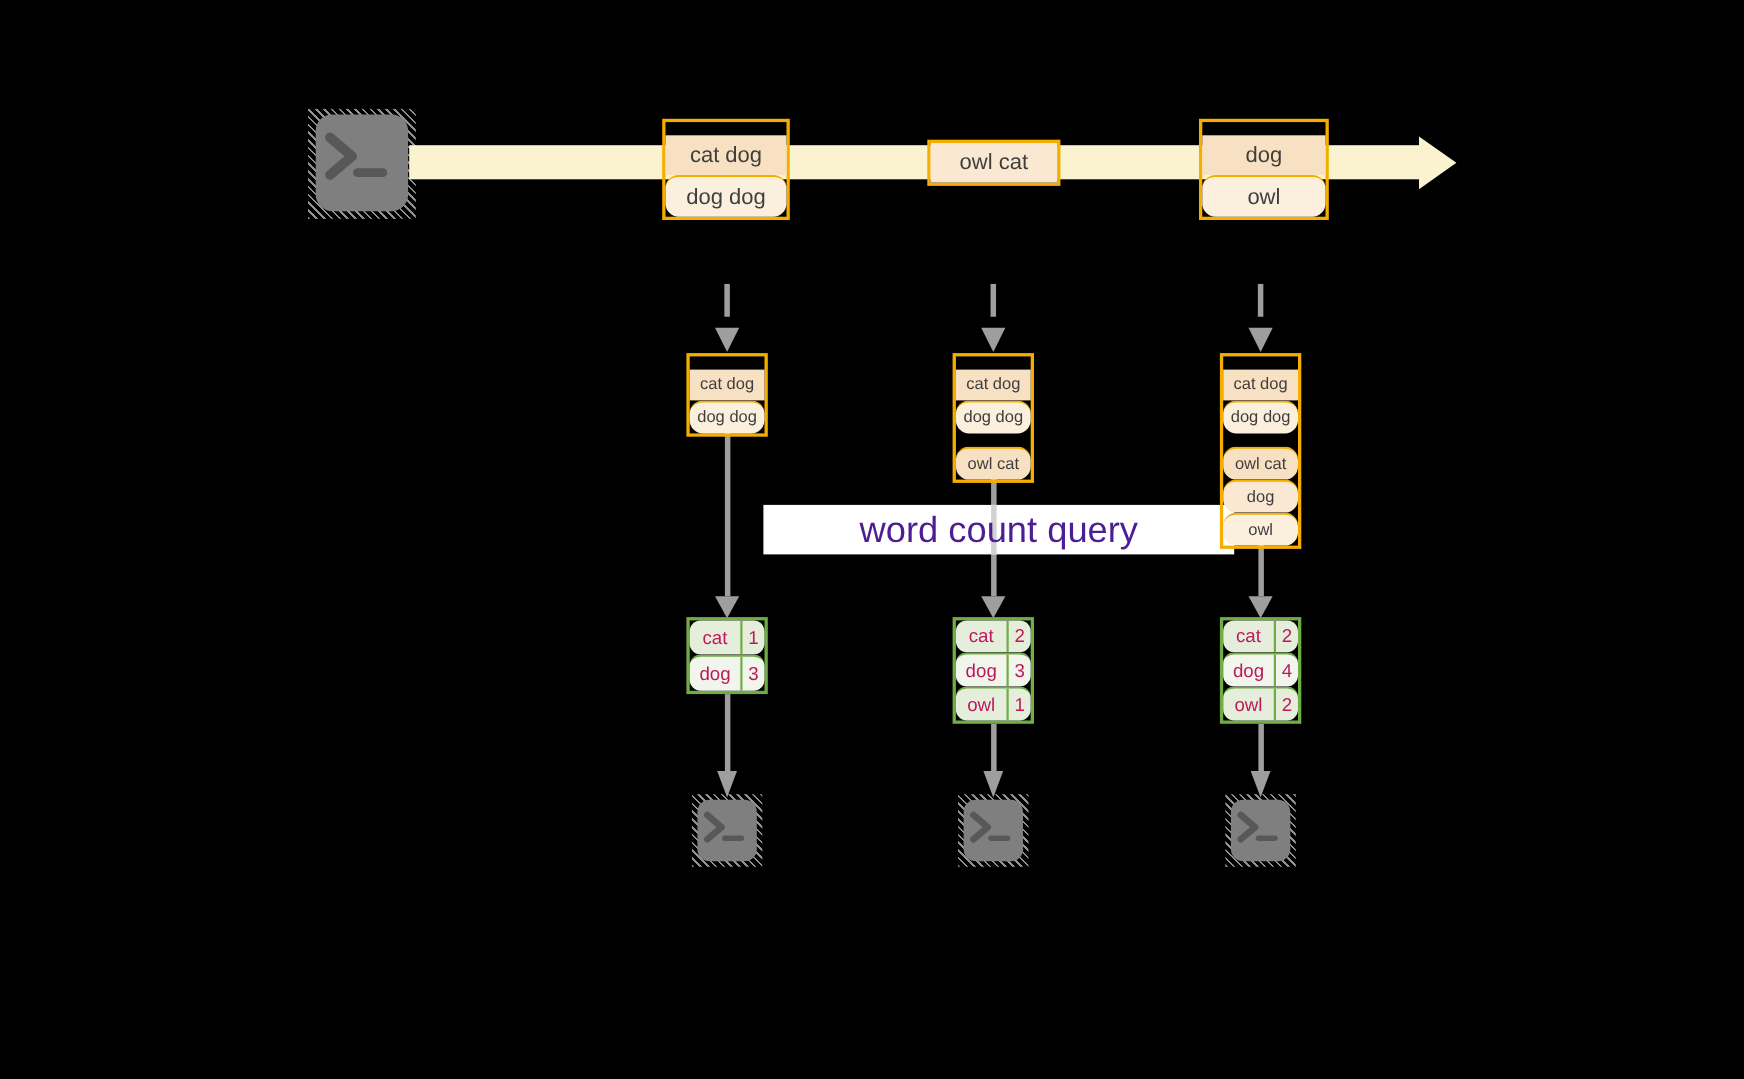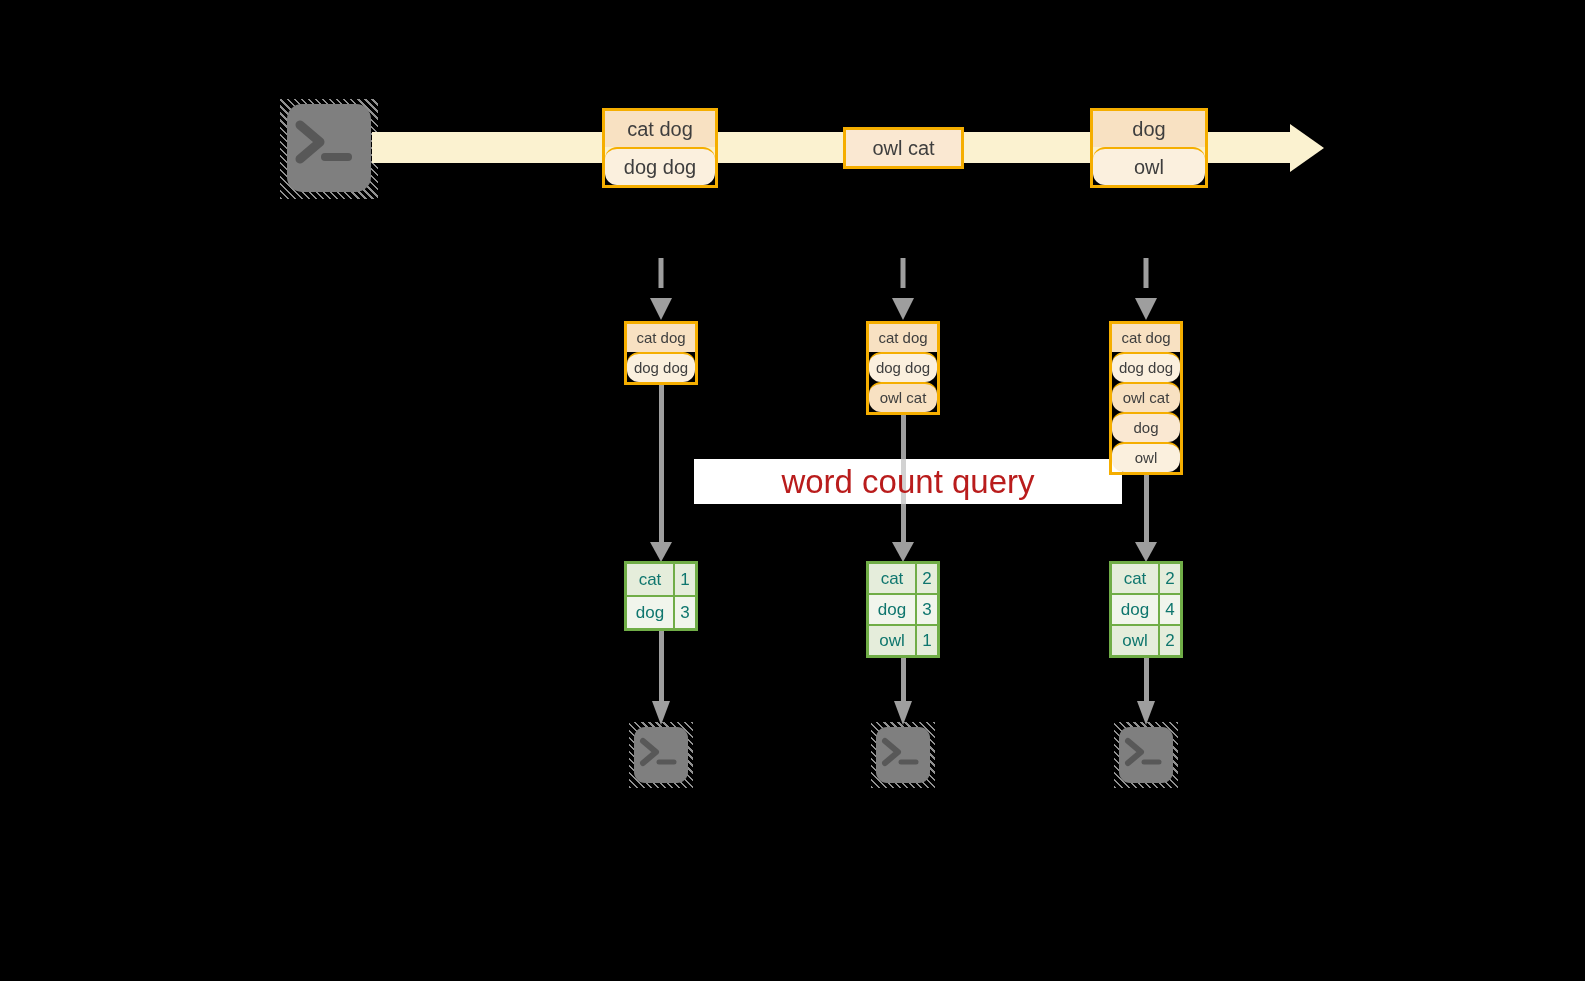--- a/index.html
+++ b/index.html
@@ -27,41 +27,41 @@
   .term-body svg{display:block;}
   
   .stream-shaft{background:var(--streamfill);}
   .stream-head{width:0;height:0;border-top:24px solid transparent;border-bottom:24px solid transparent;border-left:34px solid var(--streamfill);}
   
   .obox{border:3px solid var(--orange);box-sizing:border-box;z-index:6;}
   .ocell{text-align:center;color:#3E3E3E;}
   .ocell + .ocell{border-top:2px solid var(--orange);border-radius:12px;}
   .stream-box .ocell{height:36px;line-height:36px;font-size:20px;}
   .state-box .ocell{height:28px;line-height:28px;font-size:15px;}
-  .tone-peach{background:var(--peach);}
+  .tone-peach{background:var(--peach);margin-top:12px;}
   .tone-cream{background:var(--cream);}
   .tone-light{background:var(--lightpeach);}
   
   .vshaft{width:5px;background:var(--arrow);z-index:1;}
   .head-mid{width:0;height:0;border-left:11px solid transparent;border-right:11px solid transparent;border-top:20px solid var(--arrow);z-index:1;}
   .head-narrow{width:0;height:0;border-left:9px solid transparent;border-right:9px solid transparent;border-top:24px solid var(--arrow);z-index:1;}
   
   .gtable{border:3px solid var(--green);box-sizing:border-box;display:flex;flex-direction:column;z-index:6;}
-  .grow{display:flex;font-size:17px;color:#0f766e;}
+  .grow{display:flex;font-size:17px;color:#be185d;border-radius:10px;}
   .grow + .grow{border-top:2px solid var(--green);}
   .grow:nth-child(odd){background:var(--grow-dark);}
   .grow:nth-child(even){background:var(--grow-light);}
   .rows-2 .grow{height:31px;line-height:31px;}
   .rows-3 .grow{height:29px;line-height:29px;}
   .gword{width:46px;text-align:center;}
   .gnum{flex:1;text-align:center;border-left:2px solid var(--green);}
   
   .banner{background:#FFFFFF;z-index:4;}
   .banner-stripe{position:absolute;top:0;bottom:0;background:#D2D2D2;}
-  .banner-label{position:relative;display:block;text-align:center;font-size:33px;line-height:45px;color:#b91c1c;z-index:2;}
+  .banner-label{position:relative;display:block;text-align:center;font-size:33px;line-height:45px;color:#4c1d95;z-index:2;}
 </style>
 </head>
 <body>
 
 <div class="canvas">
 
   <div class="abs hatch" style="left:280px;top:99px;width:98px;height:100px;"></div>
   <div class="abs term-body" style="left:287px;top:104px;width:84px;height:88px;">
     <svg width="84" height="88" viewBox="0 0 84 88">
       <polyline points="13,21 33,38 13,55" fill="none" stroke="#585858" stroke-width="9" stroke-linecap="round" stroke-linejoin="round"></polyline>

